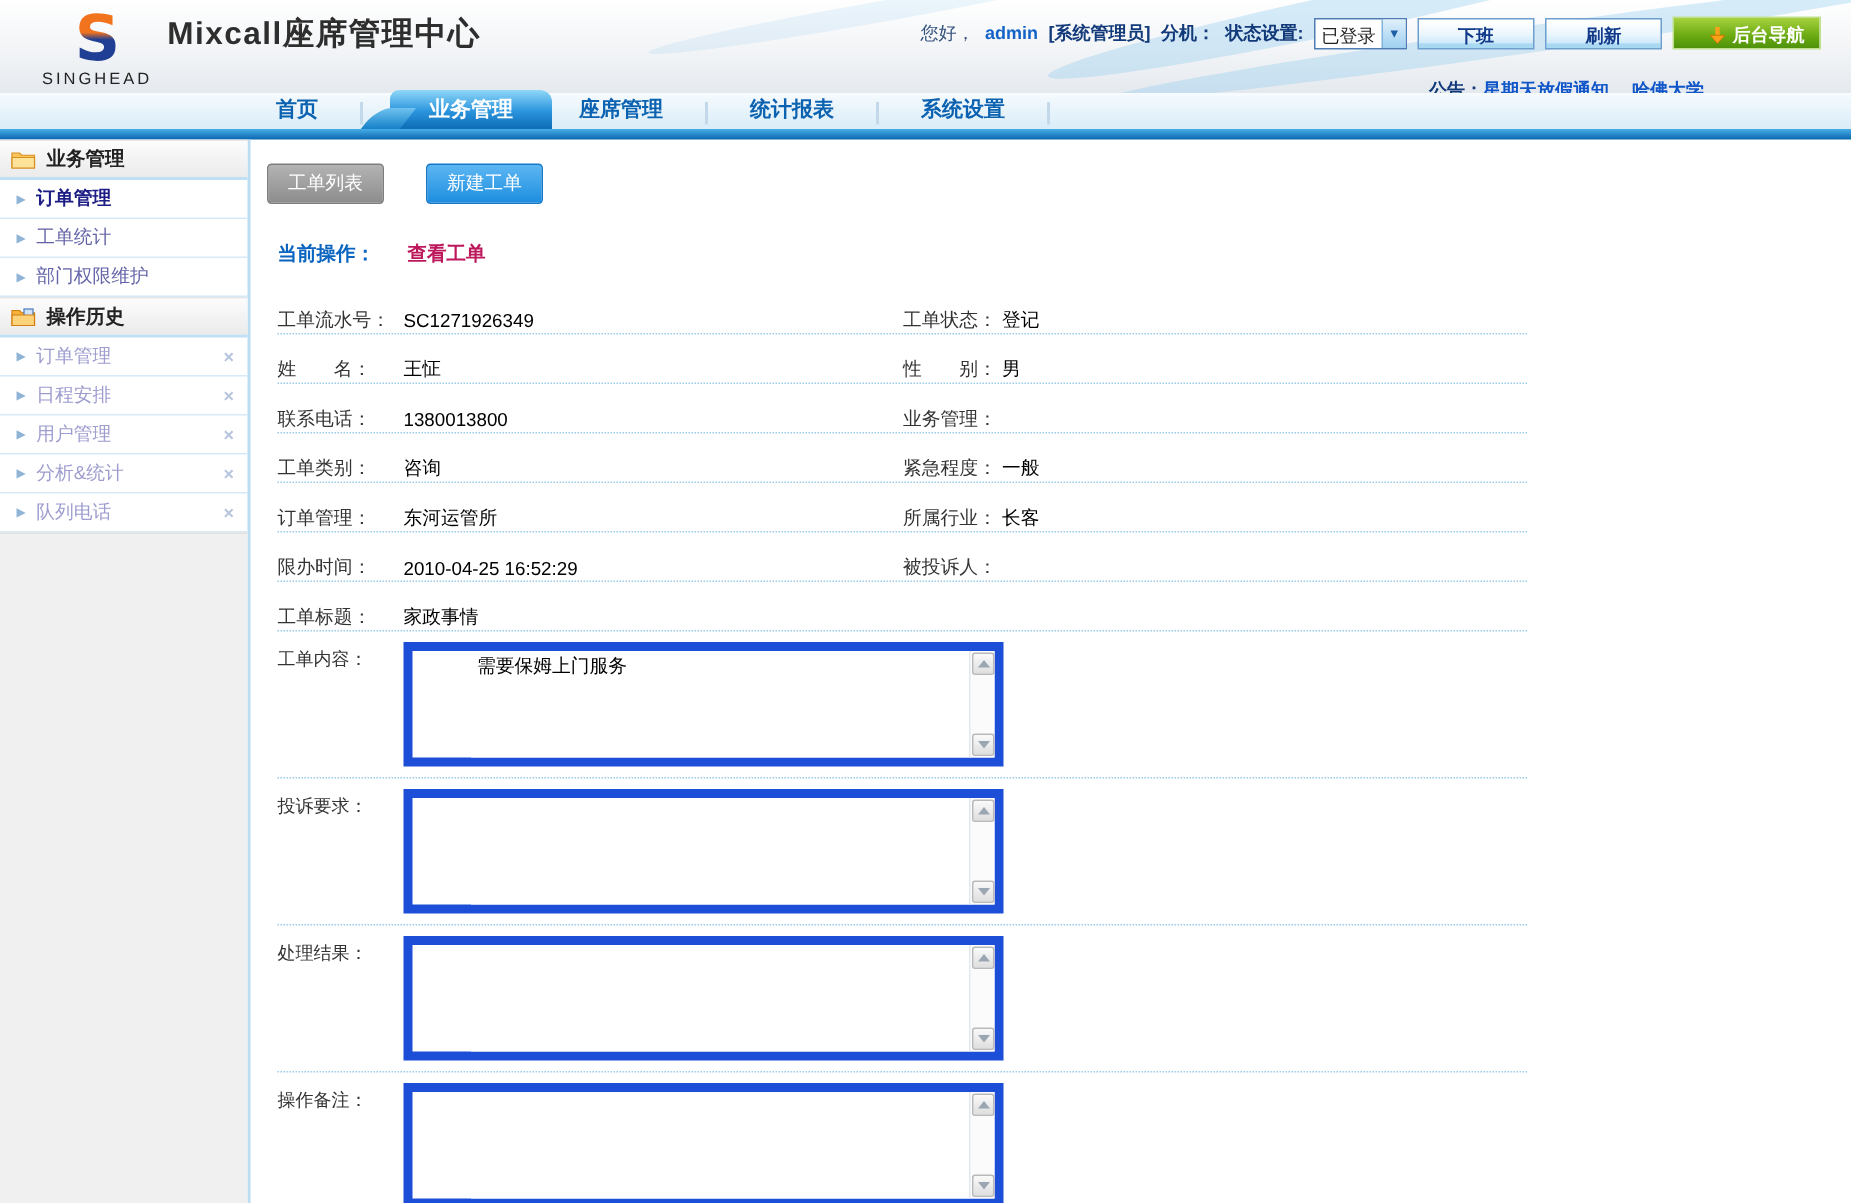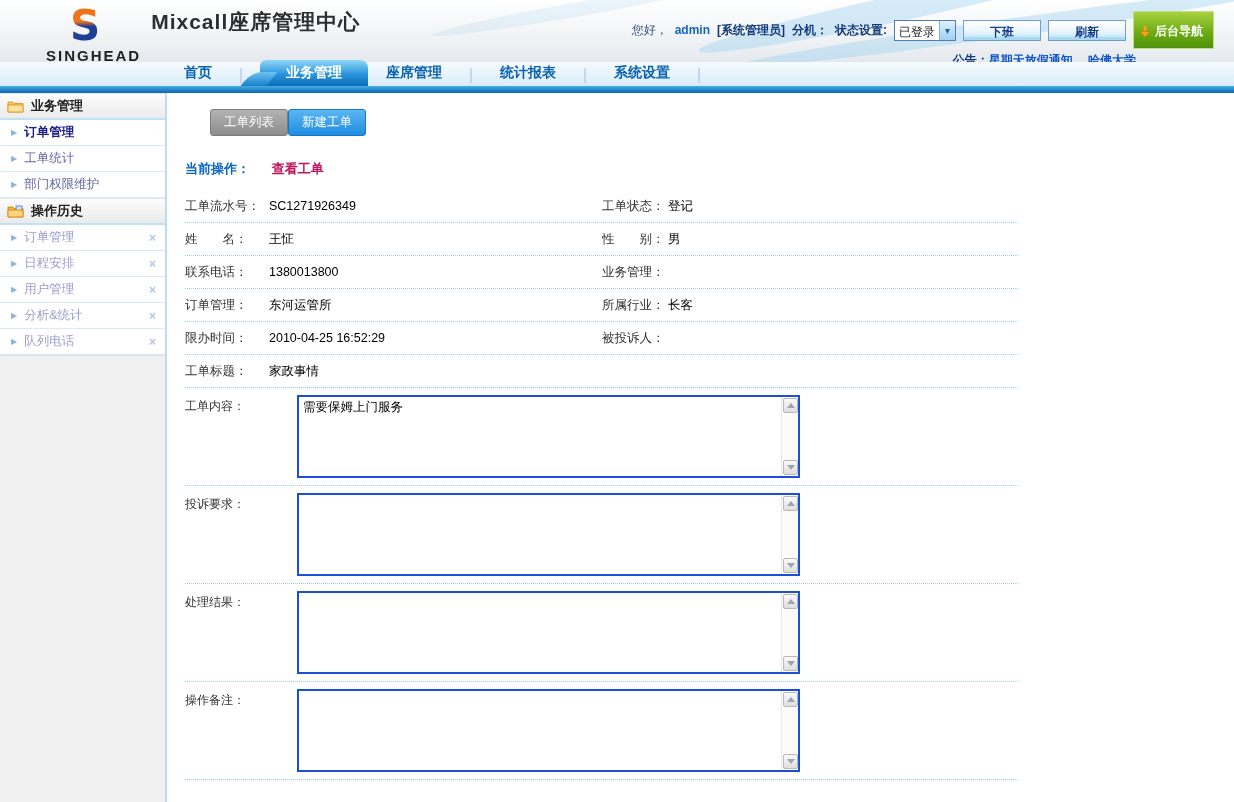--- a/index.html
+++ b/index.html
@@ -11,39 +11,39 @@
     background:linear-gradient(#ffffff,#eef1f4 70%,#e4e9ee); overflow:hidden; }
   .decor { position:absolute; background:rgba(150,205,240,.38); border-radius:50%;
     transform:rotate(-12deg); pointer-events:none; }
   .decor.d1 { width:420px; height:26px; right:120px; top:-6px; }
   .decor.d2 { width:560px; height:18px; right:-60px; top:18px; transform:rotate(-8deg); }
   .decor.d3 { width:300px; height:14px; left:430px; top:2px; transform:rotate(-10deg); opacity:.5; }
 
   .brand { position:absolute; left:28px; top:4px; display:flex; align-items:flex-start; }
   .logo-box { display:flex; flex-direction:column; align-items:center; }
   .logo-svg { width:46px; height:42px; }
-  .company { font-size:15px; font-weight:bold; letter-spacing:2px; color:#222; margin-top:1px;margin-left:18px; }
+  .company { font-size:11px; font-weight:normal; letter-spacing:2px; color:#222; margin-top:1px; }
   .title { font-size:21px; font-weight:bold; color:#2e2e2e; margin:4px 0 0 10px; letter-spacing:1px; }
 
   .user-row { position:absolute; top:11px; right:20px; display:flex; align-items:center; gap:7px;
     font-size:12px; color:#1a3a6b; white-space:nowrap; }
   .greet { color:#33527e; }
   .uname { color:#1464c8; font-weight:bold;text-align:center; }
   .urole, .ulabel { color:#123a7a; font-weight:bold; }
   .fake-select { display:flex; align-items:stretch; border:1px solid #4f7cb4; background:#fff;
     height:21px; width:62px;justify-content:flex-end; }
   .fake-select .sel-text { flex:1; padding:3px 2px 0 4px; color:#222; }
   .sel-arrow { width:16px; display:flex; align-items:center; justify-content:center;
     background:linear-gradient(#dff0fb,#9fd0f0); border-left:1px solid #7fb2dc; color:#1e5ea8;
     font-size:10px; }
   .btn-xp-top { width:78px; height:21px; border:1px solid #6f9fce; color:#123a8a; font-weight:bold;
     background:linear-gradient(#ffffff 10%,#e8f5fd 55%,#bfe2f6); text-align:center; padding-top:3px;
     box-shadow:inset 0 -3px 0 #a8d8f2; cursor:pointer; }
-  .btn-green { height:38px; border:1px solid #bfe08e; color:#fff; font-weight:bold;
-    background:linear-gradient(#a7d23f,#6aaa12 60%,#4f920a); padding:3px 10px 0 6px;
+  .btn-green { height:22px; border:1px solid #bfe08e; color:#fff; font-weight:bold;
+    background:linear-gradient(#a7d23f,#6aaa12 60%,#4f920a); padding:3px 10px 0 24px;
     display:flex; align-items:center; gap:5px; cursor:pointer; }
   .dl-arrow { width:10px; height:12px; display:inline-block; }
 
   .announce-row { position:absolute; top:52px; right:86px; font-size:12px; color:#123a7a;
     font-weight:bold; white-space:nowrap; }
   .announce-row a { color:#1056c8; text-decoration:underline; cursor:pointer; font-weight:bold; }
 
   
   .tabbar { height:24px; background:linear-gradient(#f6fbfe,#d9ecf8); display:flex;
     align-items:flex-end; padding-left:170px; position:relative; }
@@ -67,37 +67,37 @@
     border-bottom:1px solid #d8eaf8; color:#6363a8; font-size:12.5px; cursor:pointer; }
   .sb-item .bullet { color:#8fb4d6; font-size:8px; }
   .sb-item.strong { color:#1d1d86; font-weight:bold; }
   .sb-item.dim { color:#9c9cce; }
   .sb-close { margin-left:auto; margin-right:9px; color:#b7c5de; font-weight:bold; font-size:12px;
     cursor:pointer; }
   .sb-filler { flex:1; background:#f0f0f0; border-top:1px solid #e0e0e0; }
 
   
   .main { flex:1; padding:16px 0 0 11px; }
-  .toolbar { display:flex; gap:0;margin-left:32px; }
+  .toolbar { display:flex; gap:28px; }
   .btn-gray { background:linear-gradient(#b3b3b3,#8d8d8d); border:1px solid #7d7d7d; color:#fff;
     font-size:12.5px; padding:4px 13px; border-radius:3px; cursor:pointer; }
   .btn-blue { background:linear-gradient(#5cb6f2,#1e8ee0); border:1px solid #1478ca; color:#fff;
     font-size:12.5px; padding:4px 13px; border-radius:3px; cursor:pointer; }
   .curop { margin-top:24px; font-weight:bold; color:#0a65c0; font-size:13px; padding-left:7px; }
   .curop .val { margin-left:18px; color:#be185d; }
 
   .form { width:840px; margin-top:12px; padding-left:7px; }
-  .frow { display:flex; align-items:center; height:33px; border-bottom:1px dotted #9accec;
+  .frow { display:flex; align-items:flex-end; height:33px; border-bottom:1px dotted #9accec;
     font-size:12.5px; }
   .cell-l { width:417px; display:flex; align-items:center; }
   .flabel { width:84px; color:#333; flex:none; }
   .fvalue { color:#000; }
-  .tarow { display:flex; align-items:flex-start; padding:7px 0; border-bottom:1px dotted #9accec;gap:28px; }
+  .tarow { display:flex; align-items:flex-start; padding:7px 0; border-bottom:1px dotted #9accec; }
   .tarow .flabel { padding-top:3px; }
-  .ta-wrap { width:503px; height:83px; border:2px solid #1d4ed8; background:#fff; display:flex; }
+  .ta-wrap { width:400px; height:83px; border:6px solid #1d4ed8; background:#fff; display:flex;padding-left:39px; }
   .ta { flex:1; border:none; outline:none; resize:none; overflow:hidden; font-family:inherit;
     font-size:12.5px; color:#000; padding:2px 4px; background:#fff; }
   .ta-scroll { width:17px; display:flex; flex-direction:column; justify-content:space-between;
     padding:1px; background:#fbfbfb; border-left:1px solid #e3e8ee; }
   .sb-btn { width:15px; height:15px; border:1px solid #b9b9b9; border-radius:2px;
     background:linear-gradient(#fafafa,#dedede); display:flex; align-items:center;
     justify-content:center; cursor:pointer; }
   .tri-up { width:0; height:0; border-left:4px solid transparent; border-right:4px solid transparent;
     border-bottom:5px solid #9aa6b2; }
   .tri-down { width:0; height:0; border-left:4px solid transparent; border-right:4px solid transparent;
@@ -264,20 +264,30 @@
         <div class="cell-l">
           <span class="flabel">联系电话：</span>
           <span class="fvalue">1380013800</span>
         </div>
         <div class="cell-r">
           <span class="flabel">业务管理：</span>
           <span class="fvalue"></span>
         </div>
       </div>
 
+      <div class="frow">
+        <div class="cell-l">
+          <span class="flabel">工单类别：</span>
+          <span class="fvalue">咨询</span>
+        </div>
+        <div class="cell-r">
+          <span class="flabel">紧急程度：</span>
+          <span class="fvalue">一般</span>
+        </div>
+      </div>
 
       <div class="frow">
         <div class="cell-l">
           <span class="flabel">订单管理：</span>
           <span class="fvalue">东河运管所</span>
         </div>
         <div class="cell-r">
           <span class="flabel">所属行业：</span>
           <span class="fvalue">长客</span>
         </div>

